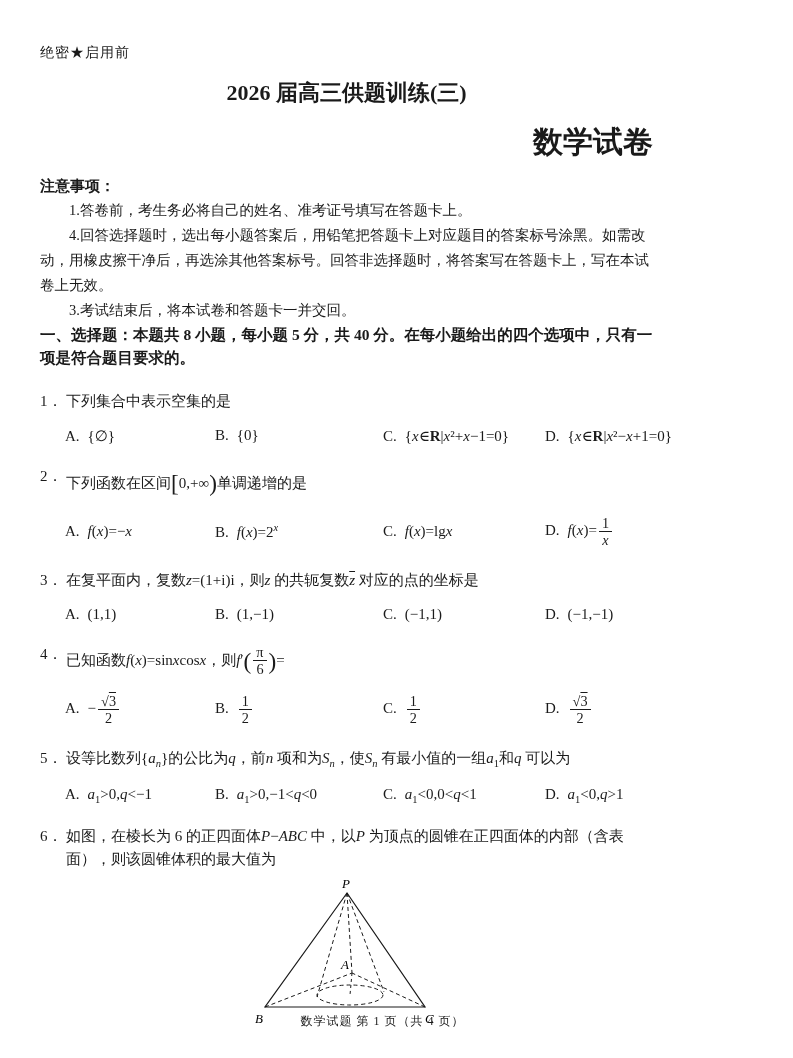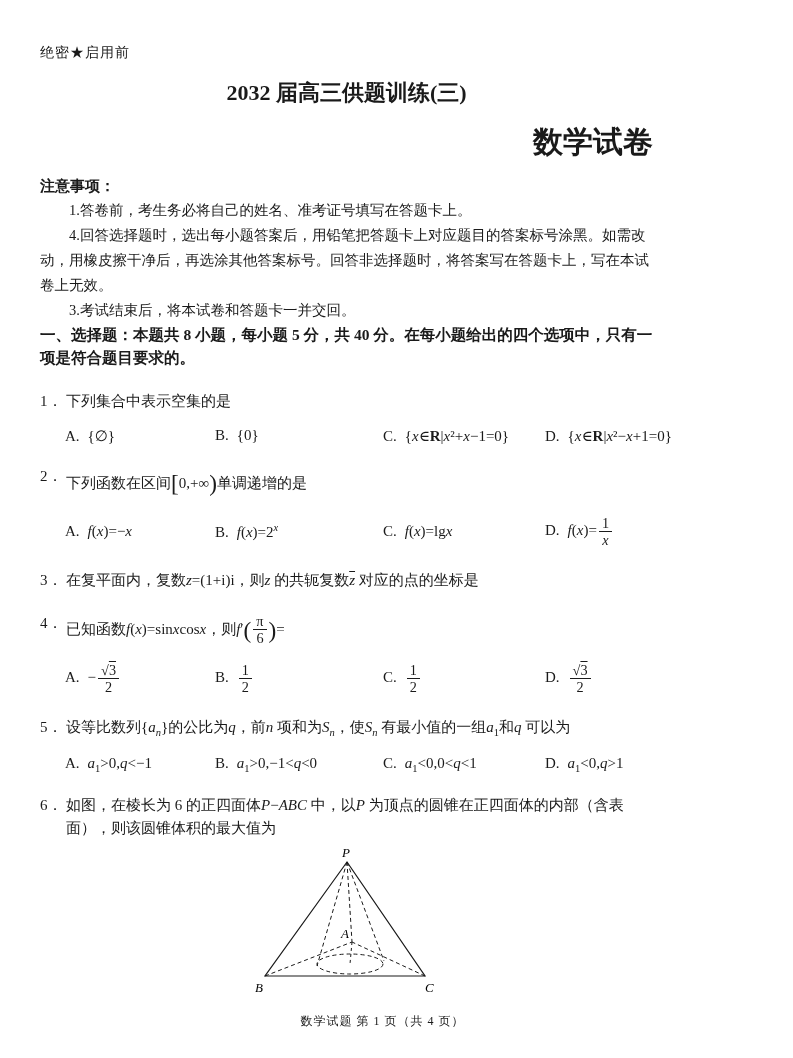--- a/index.html
+++ b/index.html
@@ -38,21 +38,21 @@
   .footer{position:absolute;left:0;bottom:28px;width:100%;text-align:center;font-size:12px;letter-spacing:1px;margin-left:36px;}
   .q4stem .qtext{display:flex;align-items:center;flex-wrap:wrap;}
 </style>
 </head>
 <body>
 
 <div class="page">
 
   <div class="classification">绝密★启用前</div>
 
-  <div class="title1">2032 届高三供题训练(三)</div>
+  <div class="title1">2026 届高三供题训练(三)</div>
   <div class="title2">数学试卷</div>
 
   <div class="notice-head">注意事项：</div>
   <div class="notice">
     <p>1.答卷前，考生务必将自己的姓名、准考证号填写在答题卡上。</p>
     <p>4.回答选择题时，选出每小题答案后，用铅笔把答题卡上对应题目的答案标号涂黑。如需改动，用橡皮擦干净后，再选涂其他答案标号。回答非选择题时，将答案写在答题卡上，写在本试卷上无效。</p>
     <p>3.考试结束后，将本试卷和答题卡一并交回。</p>
   </div>
 
   <div class="section-head">一、选择题：本题共 8 小题，每小题 5 分，共 40 分。在每小题给出的四个选项中，只有一项是符合题目要求的。</div>
@@ -80,20 +80,26 @@
       <span class="opt"><span class="opt-label">B.</span><span><i>f</i>(<i>x</i>)=2<sup><i>x</i></sup></span></span>
       <span class="opt"><span class="opt-label">C.</span><span><i>f</i>(<i>x</i>)=lg<i>x</i></span></span>
       <span class="opt"><span class="opt-label">D.</span><span><i>f</i>(<i>x</i>)=<span class="frac"><span class="ft">1</span><span class="fb"><i>x</i></span></span></span></span>
     </div>
   </div>
 
   <div class="q">
     <div class="qstem">
       <span class="qnum">3．</span>
       <span class="qtext">在复平面内，复数<i>z</i>=(1+i)i，则<i>z</i> 的共轭复数<span class="ol"><i>z</i></span> 对应的点的坐标是</span>
+    </div>
+    <div class="opts">
+      <span class="opt"><span class="opt-label">A.</span><span>(1,1)</span></span>
+      <span class="opt"><span class="opt-label">B.</span><span>(1,−1)</span></span>
+      <span class="opt"><span class="opt-label">C.</span><span>(−1,1)</span></span>
+      <span class="opt"><span class="opt-label">D.</span><span>(−1,−1)</span></span>
     </div>
   </div>
 
   <div class="q">
     <div class="qstem q4stem">
       <span class="qnum">4．</span>
       <span class="qtext">已知函数<i>f</i>(<i>x</i>)=sin<i>x</i>cos<i>x</i>，则<i>f</i>′<span class="bigp">(</span><span class="frac">
             <span class="ft">π</span>
             <span class="fb">6</span>
           </span><span class="bigp">)</span>=</span>

